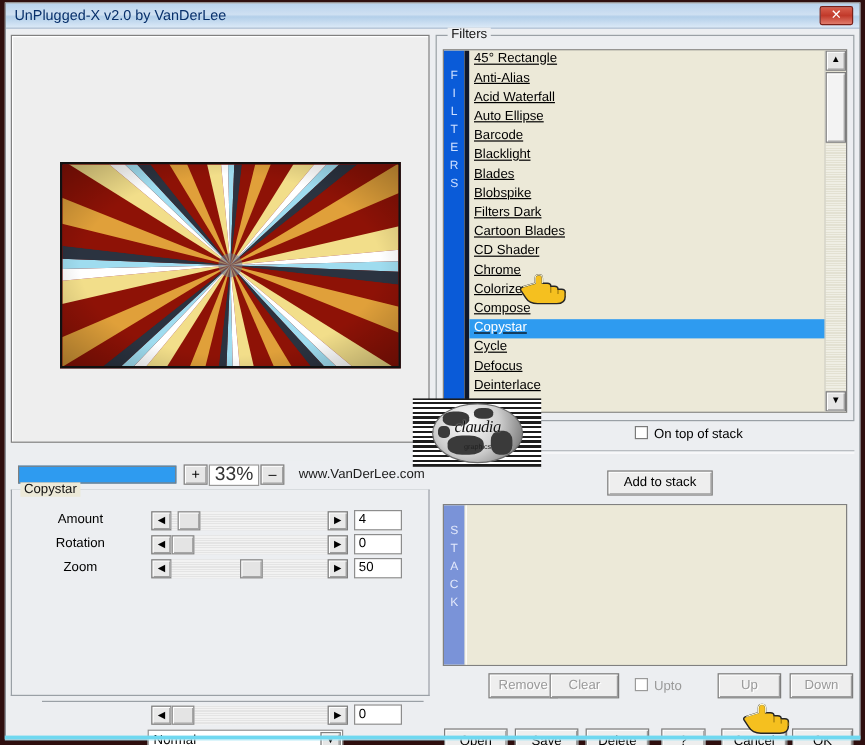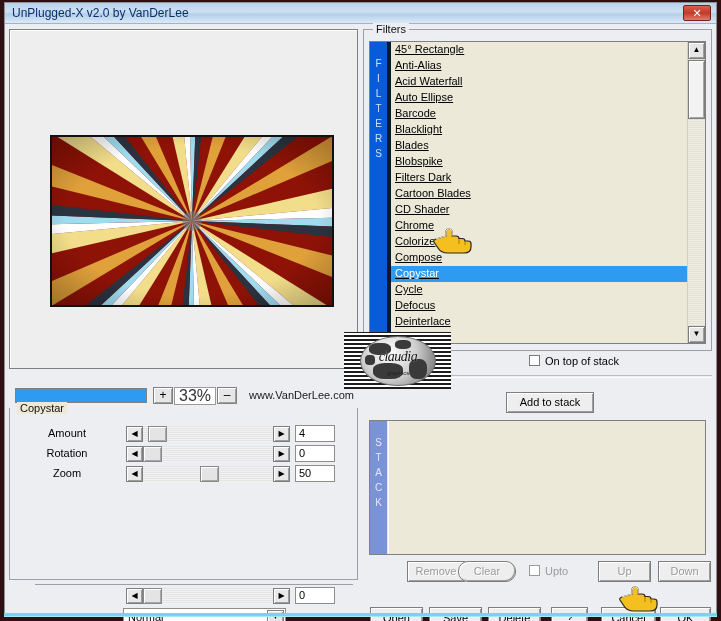--- a/index.html
+++ b/index.html
@@ -359,21 +359,21 @@
       <div class="btn addstack">Add to stack</div>
 
       <div class="stack-wrap">
         <div class="sstrip">
           <span>S<br>T<br>A<br>C<br>K</span>
         </div>
         <div class="stack-list" id="stack-list"></div>
       </div>
 
       <div class="btn dis srow2" style="left:385px;width:58px;line-height:19px;margin-left:17px;">Remove</div>
-      <div class="btn dis srow2" style="left:453px;width:58px;line-height:19px;border-radius:10px;">Clear</div>
+      <div class="btn dis srow2" style="left:453px;width:58px;line-height:19px;">Clear</div>
       <div class="upto">
         <span class="chk2"></span><span>Upto</span>
       </div>
       <div class="btn dis srow2" style="left:593px;width:53px;line-height:19px;">Up</div>
       <div class="btn dis srow2" style="left:653px;width:53px;line-height:19px;">Down</div>
 
       <div class="btn bbar" style="left:365px;width:53px;line-height:21px;">Open</div>
       <div class="btn bbar" style="left:424px;width:53px;line-height:21px;">Save</div>
       <div class="btn bbar" style="left:483px;width:53px;line-height:21px;">Delete</div>
       <div class="btn bbar" style="left:546px;width:37px;line-height:21px;">?</div>

